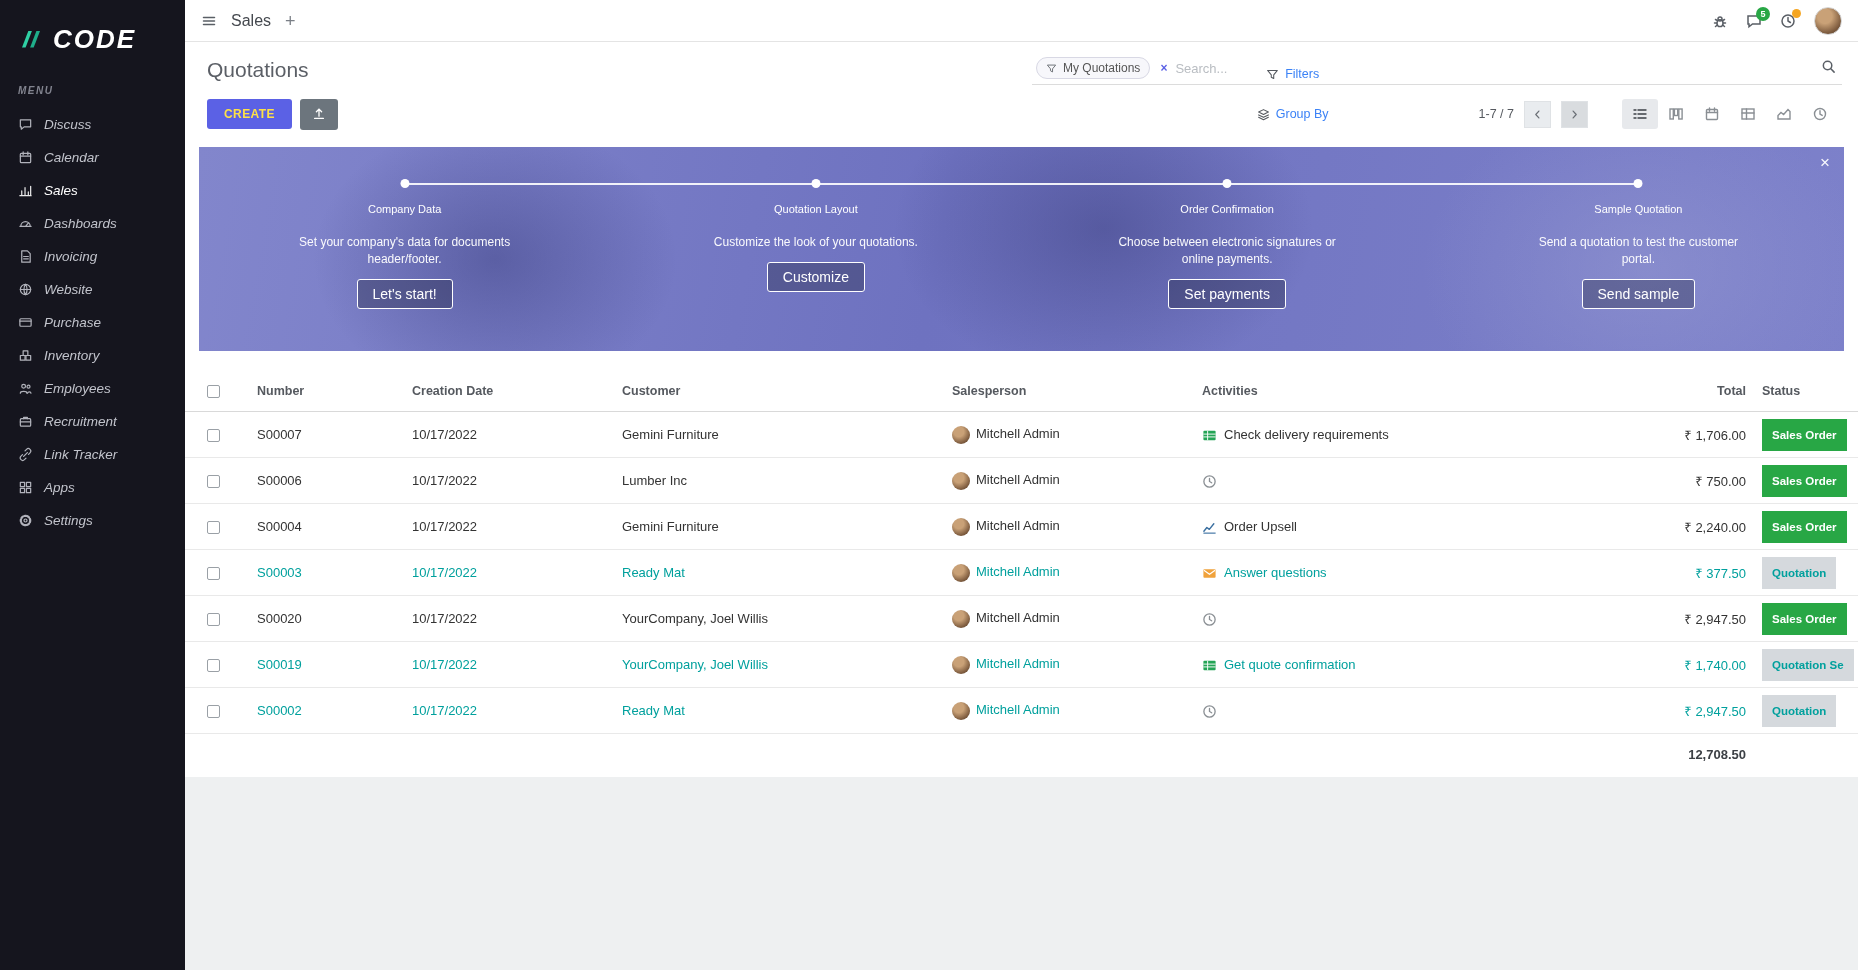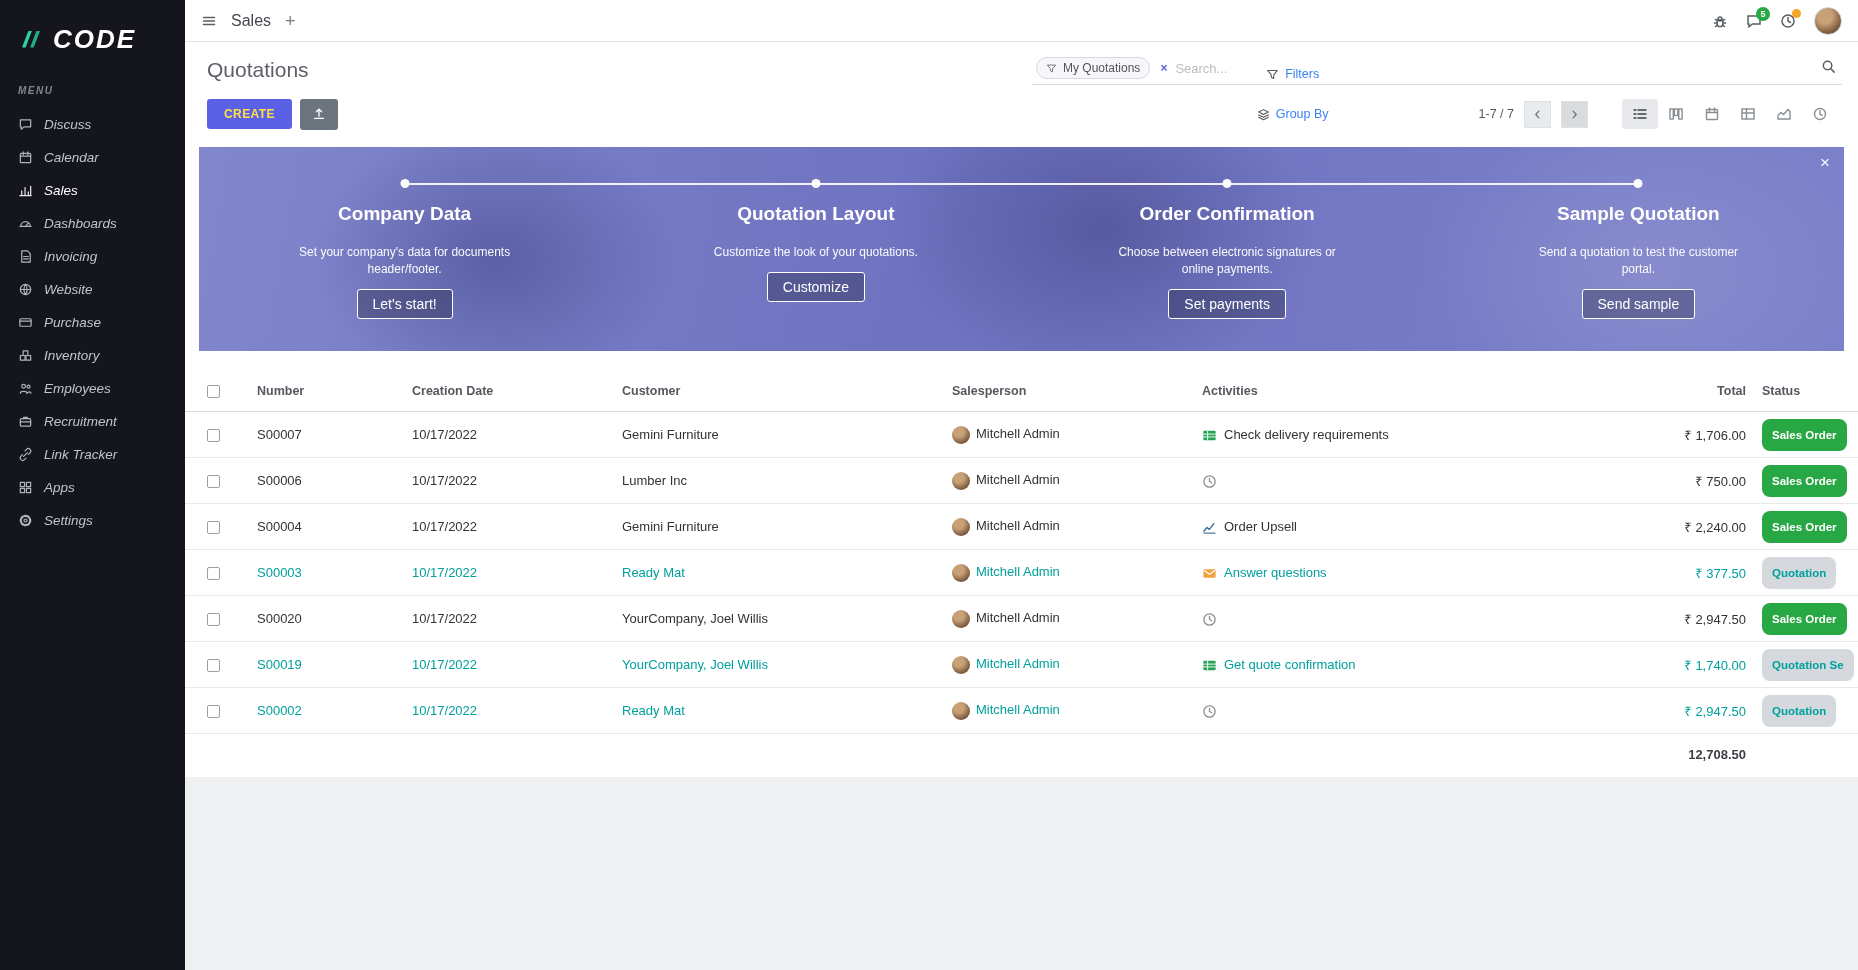--- a/index.html
+++ b/index.html
@@ -66,21 +66,21 @@
       radial-gradient(260px 200px at 18% 55%, rgba(54,58,122,.45), rgba(54,58,122,0) 70%),
       radial-gradient(300px 220px at 55% 40%, rgba(47,50,110,.40), rgba(47,50,110,0) 70%),
       radial-gradient(320px 240px at 88% 60%, rgba(150,154,210,.5), rgba(150,154,210,0) 70%),
       linear-gradient(100deg, #8286cc, #6e72c0 45%, #7d81ca);
   }
   .banner-close { position:absolute; top:6px; right:14px; font-size:17px; color:#fff; cursor:pointer; opacity:.95; }
   .track { position:absolute; top:36px; left:12.5%; right:12.5%; height:2px; background:rgba(255,255,255,.9); }
   .dot { position:absolute; top:-4px; width:9px; height:9px; border-radius:50%; background:#fff; transform:translateX(-50%); }
   .steps { display:flex; height:100%; padding-top:56px; }
   .step { width:25%; text-align:center; }
-  .step-title { font-size:19px; font-weight:700; }
+  .step-title { font-size:11px; font-weight:400; }
   .step-desc { font-size:12px; line-height:1.4; max-width:230px; margin:19px auto 0 auto; color:rgba(255,255,255,.96); }
   .step-btn { margin-top:11px; background:rgba(20,22,40,.30); border:1px solid #fff; color:#fff; font-size:14px; padding:6px 15px; border-radius:3px; cursor:pointer; font-family:"Liberation Sans", sans-serif; }
 
   
   table.list { width:100%; border-collapse:collapse; table-layout:fixed; margin-top:20px; font-size:13px; }
   .list th { text-align:left; font-size:12.5px; font-weight:700; color:#55595f; padding:13px 8px; border-bottom:1px solid #d9d9d9; white-space:nowrap; overflow:hidden; }
   .list td { padding:0 8px; height:46px; border-bottom:1px solid #e9e9e9; white-space:nowrap; overflow:hidden; vertical-align:middle; }
   .c-check { width:64px; padding-left:22px !important; }
   .c-num { width:155px; }
   .c-date { width:210px; }
@@ -88,21 +88,21 @@
   .c-sp { width:250px; }
   .c-act { width:420px; }
   .c-total { width:140px; text-align:right !important; }
   .c-status { }
   .cb { display:inline-block; width:13px; height:13px; border:1px solid #9aa0a6; border-radius:2px; background:#fff; vertical-align:middle; cursor:pointer; }
   tr.row { cursor:pointer; }
   tr.hl td, tr.hl td span { color:#00a09d; }
   .avatar { display:inline-block; width:18px; height:18px; border-radius:50%; vertical-align:middle; margin-right:6px;
     background:radial-gradient(circle at 38% 32%, #c9a177 0 30%, #7d5b3e 70%, #4e3a28 100%); }
   .aicon { width:15px; height:15px; vertical-align:middle; margin-right:7px; }
-  .badge { display:inline-block; padding:10px 10px; border-radius:8px; font-size:11.5px; font-weight:700; white-space:nowrap; }
+  .badge { display:inline-block; padding:10px 10px; border-radius:0; font-size:11.5px; font-weight:700; white-space:nowrap; }
   .b-green { background:#28a745; color:#fff; }
   .b-muted { background:#d5d9dd; color:#494d52; }
   tr.footer td { border-bottom:none; font-weight:700; color:#3c4045; height:42px; }
 </style>
 </head>
 <body>
 
 <div class="app">
 
   <aside class="sidebar">

